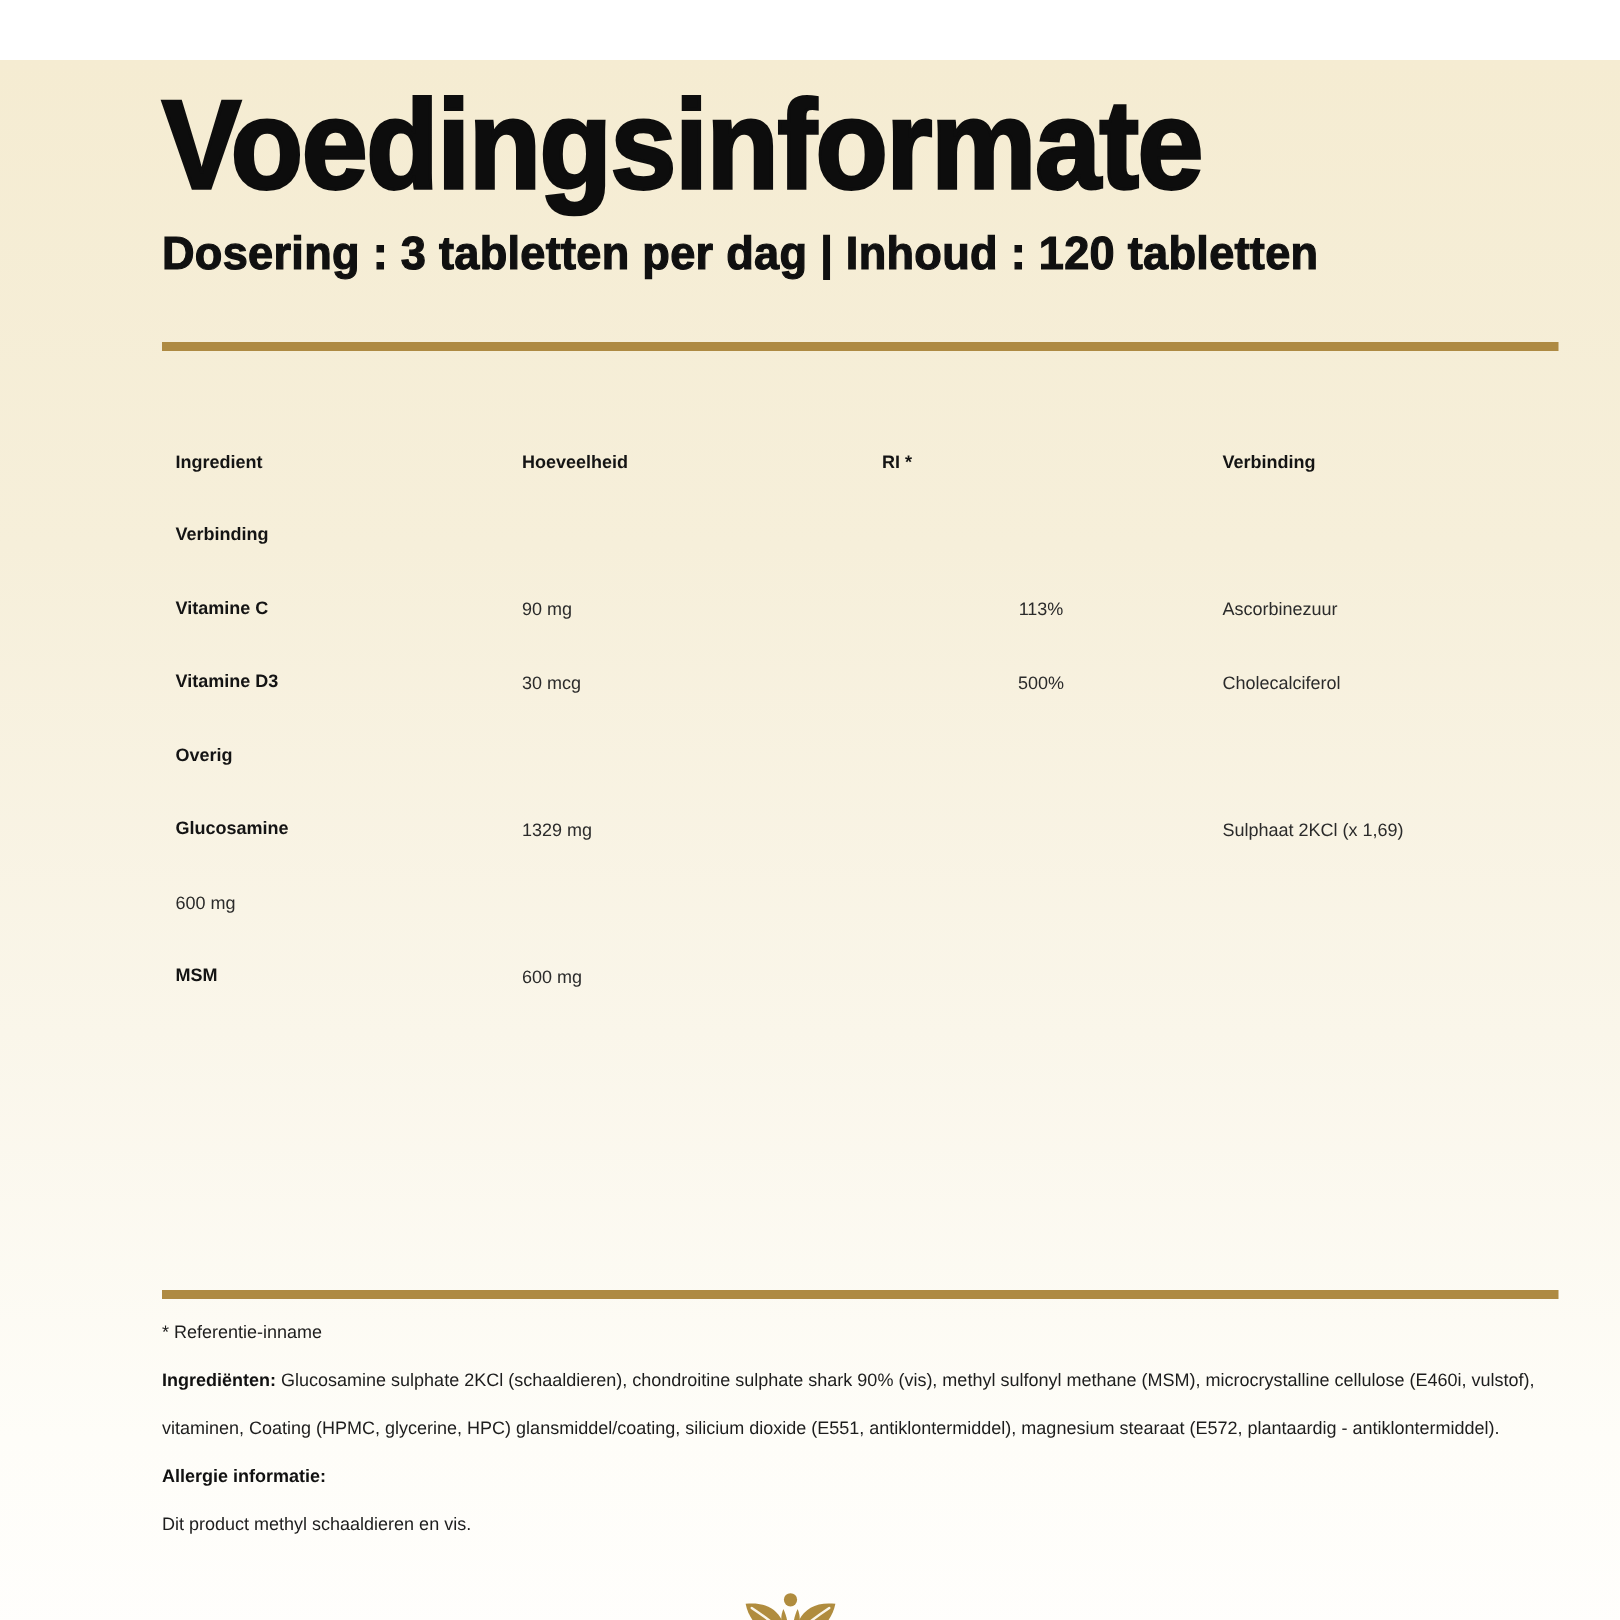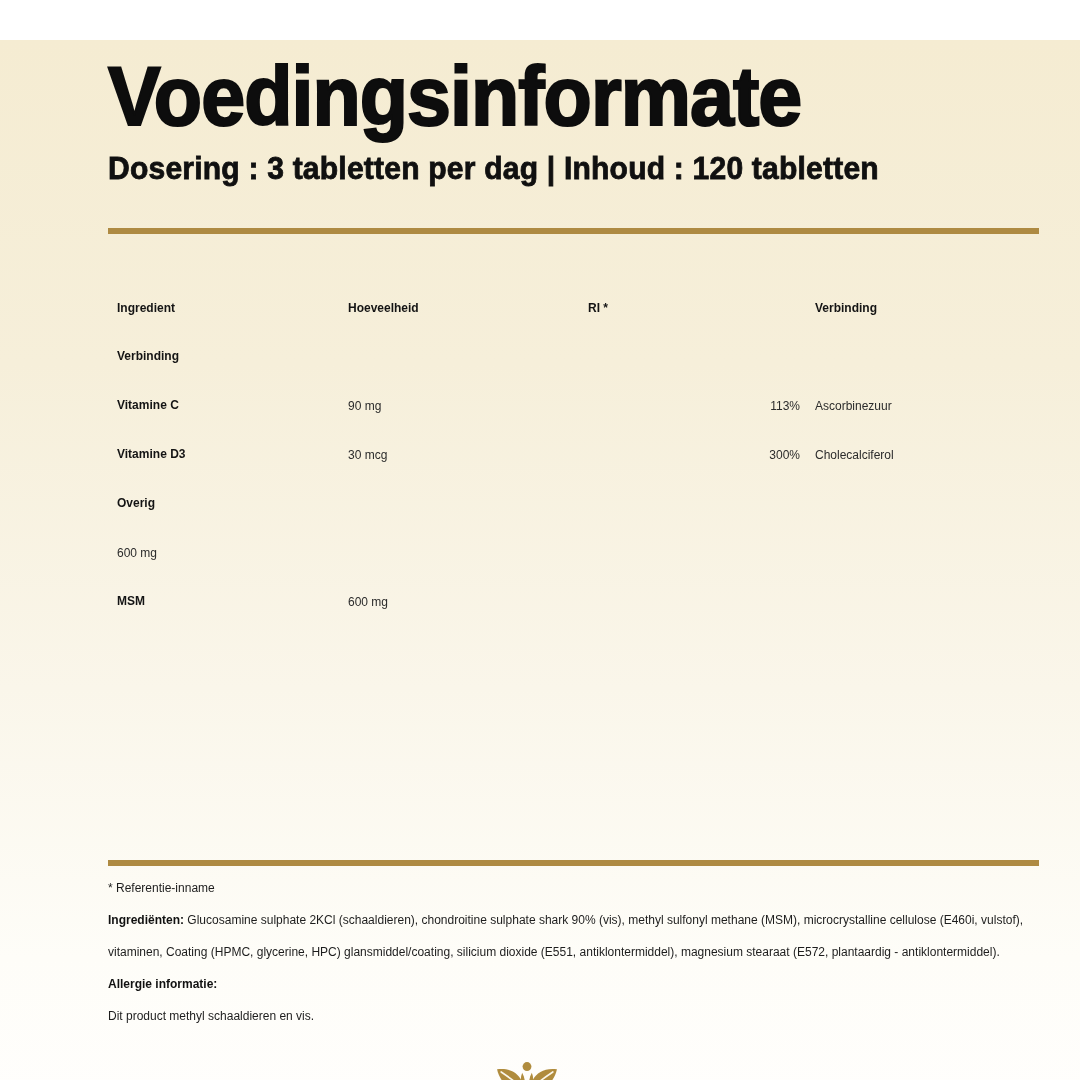--- a/index.html
+++ b/index.html
@@ -30,21 +30,21 @@
   .rule.top { top:188px; }
   .rule.bottom { top:820px; }
 
   
   .table { position:absolute; left:117px; top:243px; width:922px; font-size:12px; }
   .trow { display:grid; grid-template-columns:231px 240px 212px 1fr; min-height:49px; align-items:center; }
   .cell { padding-right:8px; }
   .cell.head { font-weight:bold; color:#141414; }
   .cell.name { font-weight:bold; color:#141414; line-height:1.25; }
   .cell.val { font-weight:normal; color:#2b2b2b; }
-  .cell.ri { text-align:right; padding-right:0; }
+  .cell.ri { text-align:center; padding-right:0; }
   .cell.comp { padding-left:15px; padding-right:0; }
 
   
   .footer { position:absolute; left:108px; top:832px; width:960px; font-size:12px; line-height:32px; color:#1d1d1d; }
   .footer .b { font-weight:bold; color:#111; }
   .allergy-label { font-weight:bold; color:#111; }
 
   
   .logo { position:absolute; left:493px; top:1021px; width:68px; height:60px; }
 </style>
@@ -76,28 +76,34 @@
         </div>
         <div class="trow">
           <div class="cell name">Vitamine C</div>
           <div class="cell val">90 mg</div>
           <div class="cell val ri">113%</div>
           <div class="cell val comp">Ascorbinezuur</div>
         </div>
         <div class="trow">
           <div class="cell name">Vitamine D3</div>
           <div class="cell val">30 mcg</div>
-          <div class="cell val ri">300%</div>
+          <div class="cell val ri">500%</div>
           <div class="cell val comp">Cholecalciferol</div>
         </div>
         <div class="trow">
           <div class="cell name">Overig</div>
           <div class="cell"></div>
           <div class="cell"></div>
           <div class="cell"></div>
+        </div>
+        <div class="trow">
+          <div class="cell name">Glucosamine</div>
+          <div class="cell val">1329 mg</div>
+          <div class="cell val ri"></div>
+          <div class="cell val comp">Sulphaat 2KCl (x 1,69)</div>
         </div>
         <div class="trow">
           <div class="cell val">600 mg</div>
           <div class="cell val ri"></div>
           <div class="cell val comp"></div>
         </div>
         <div class="trow">
           <div class="cell name">MSM</div>
           <div class="cell val">600 mg</div>
           <div class="cell val ri"></div>

